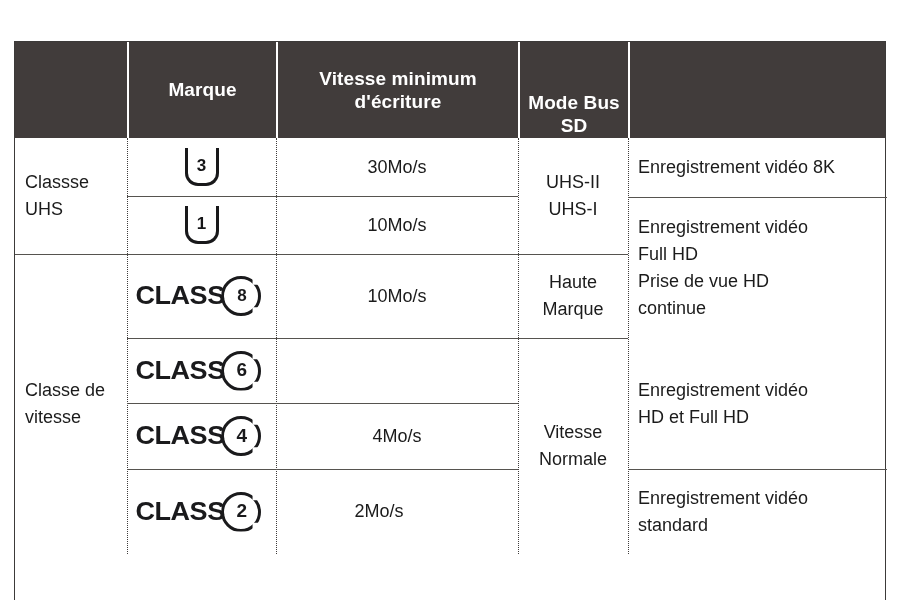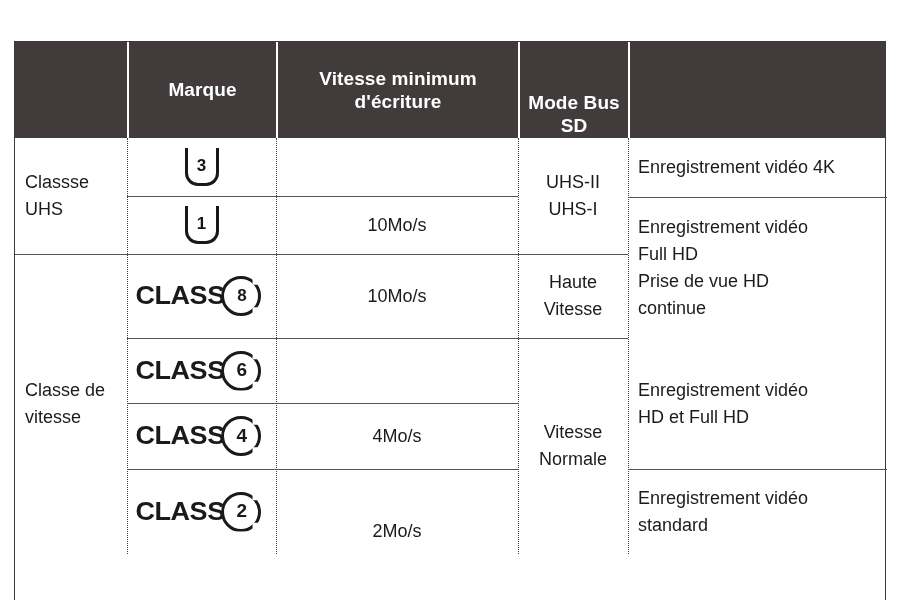--- a/index.html
+++ b/index.html
@@ -198,33 +198,34 @@
     <div class="cell center" style="left:112px;top:427px;width:149px;height:85px;">
       <span class="class-logo">
         <span class="word">CLASS</span>
         <span class="cmark">
           <span class="arc"></span>
           <span class="digit">2</span>
         </span>
       </span>
     </div>
 
+    <div class="cell center" style="left:261px;top:96px;width:242px;height:58px;">30Mo/s</div>
     <div class="cell center" style="left:261px;top:154px;width:242px;height:58px;">10Mo/s</div>
     <div class="cell center" style="left:261px;top:212px;width:242px;height:84px;">10Mo/s</div>
     <div class="cell center" style="left:261px;top:361px;width:242px;height:66px;">4Mo/s</div>
-    <div class="cell center" style="left:261px;top:427px;width:242px;height:85px;margin-top:20px;">2Mo/s</div>
+    <div class="cell center" style="left:243px;top:427px;width:242px;height:85px;">2Mo/s</div>
 
     <div class="cell center" style="left:503px;top:96px;width:110px;height:116px;">UHS-II
 UHS-I</div>
     <div class="cell center" style="left:503px;top:212px;width:110px;height:84px;">Haute
-Vitesse</div>
+Marque</div>
     <div class="cell center" style="left:503px;top:296px;width:110px;height:216px;">Vitesse
 Normale</div>
 
-    <div class="cell midleft" style="left:613px;top:96px;width:259px;height:59px;">Enregistrement vidéo 4K</div>
+    <div class="cell midleft" style="left:613px;top:96px;width:259px;height:59px;">Enregistrement vidéo 8K</div>
     <div class="cell midleft" style="left:613px;top:155px;width:259px;height:141px;">Enregistrement vidéo
 Full HD
 Prise de vue HD
 continue</div>
     <div class="cell midleft" style="left:613px;top:296px;width:259px;height:131px;">Enregistrement vidéo
 HD et Full HD</div>
     <div class="cell midleft" style="left:613px;top:427px;width:259px;height:85px;">Enregistrement vidéo
 standard</div>
 
   </div>

